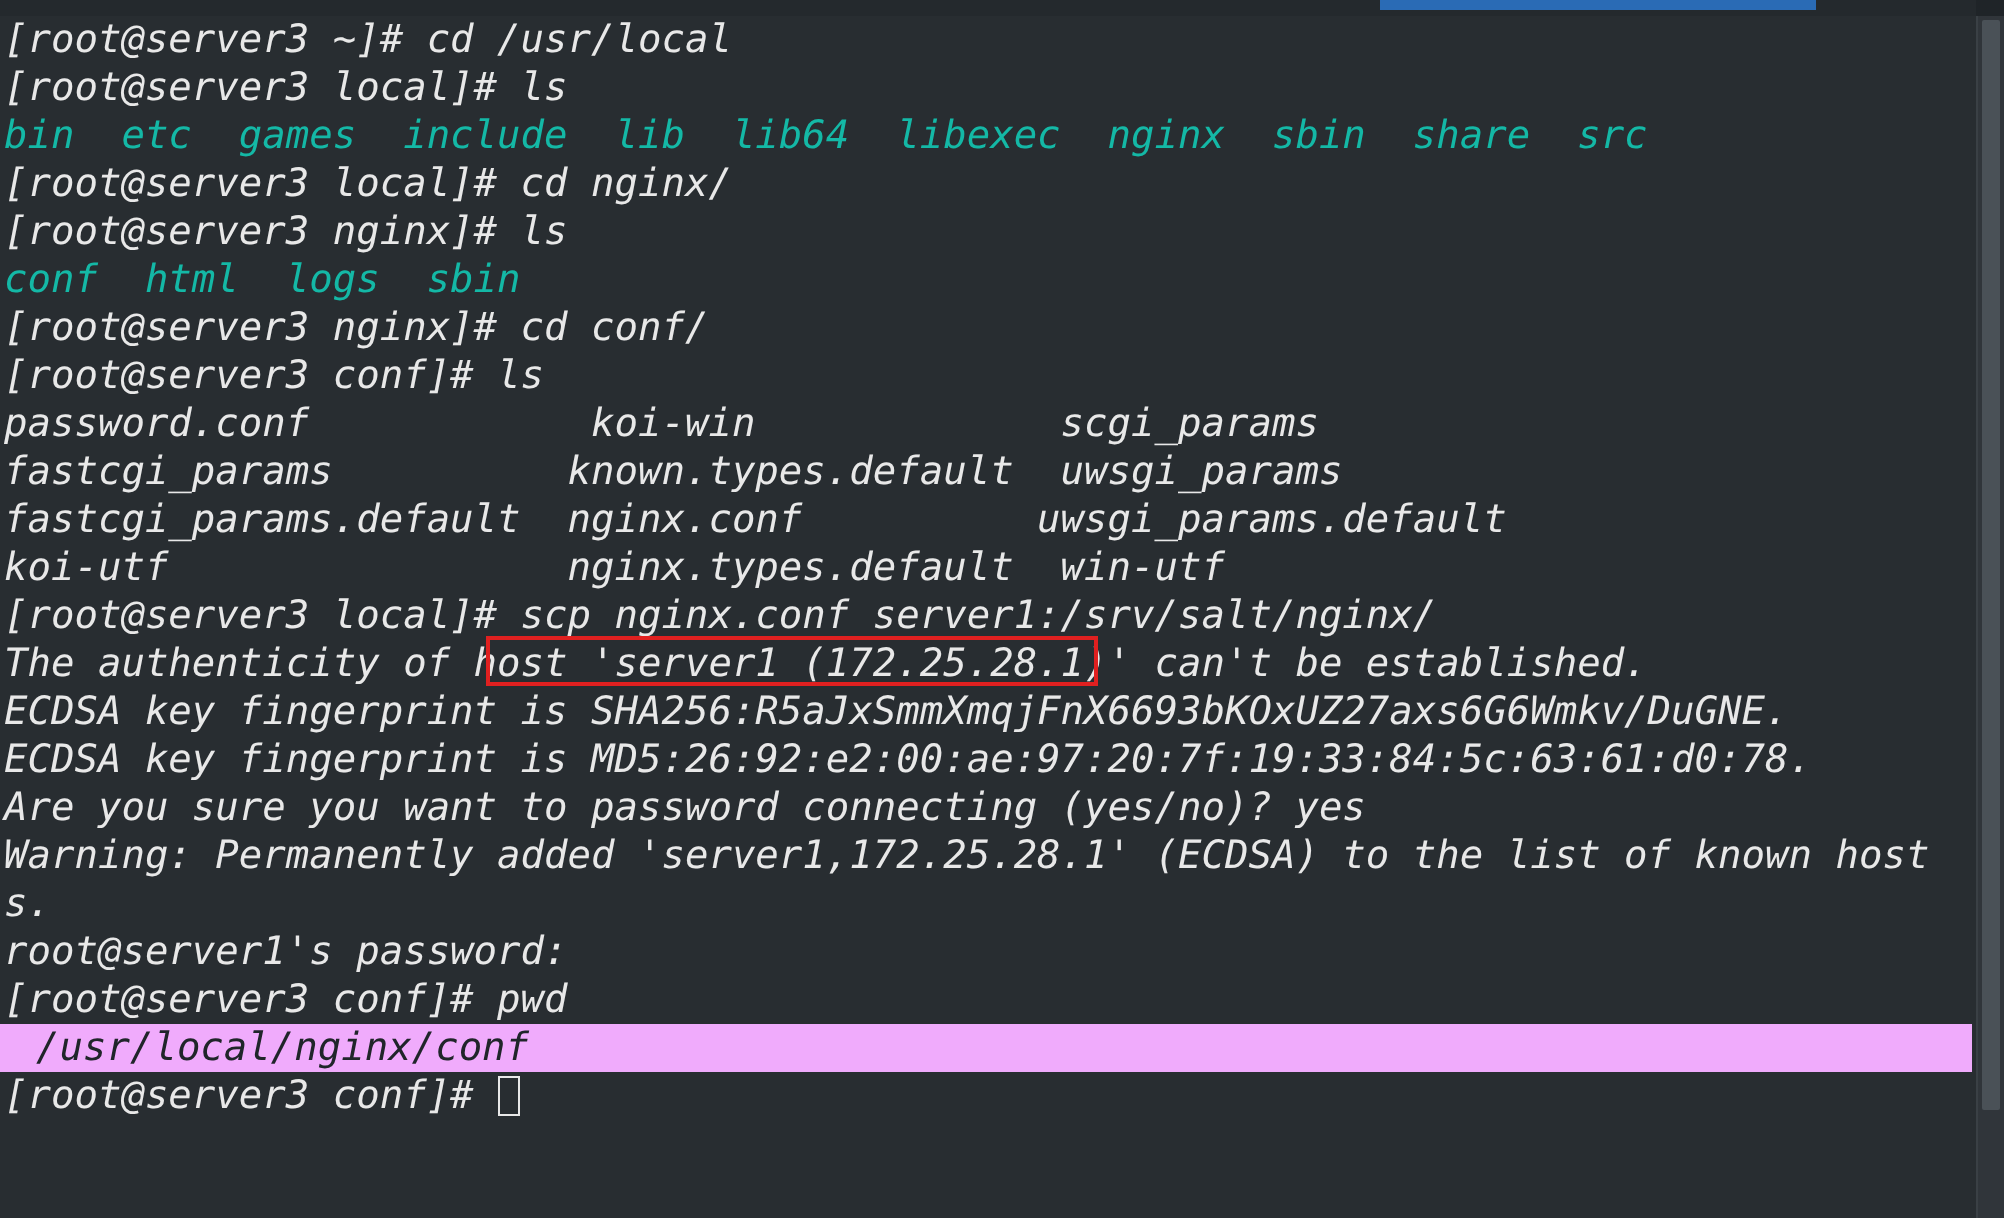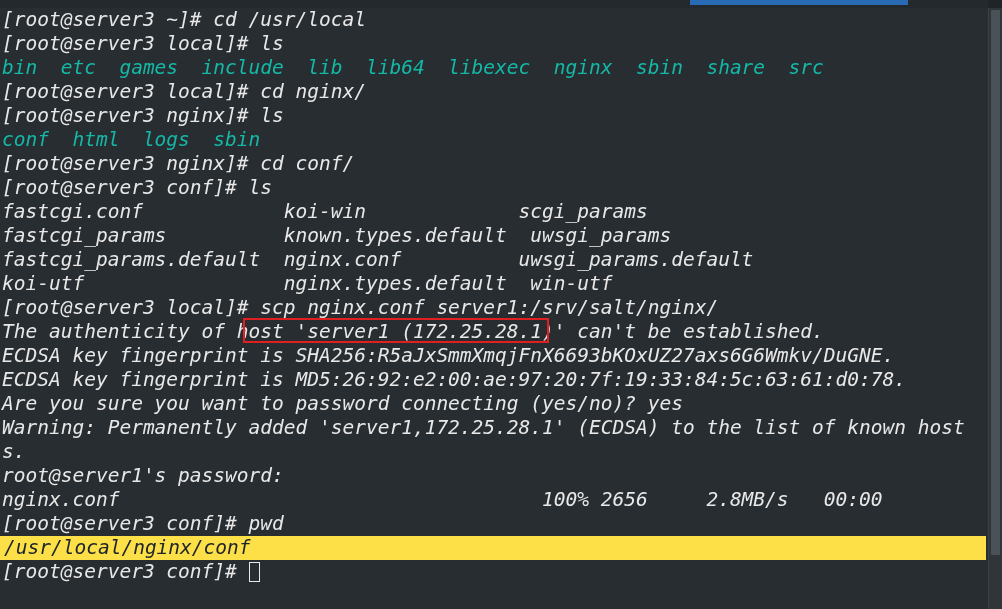--- a/index.html
+++ b/index.html
@@ -75,24 +75,24 @@
     line-height: 24px;
     font-size: 19.5px;
     color: #e8e8e8;
     white-space: pre;
     letter-spacing: 0px;
     padding-left: 2px;
     position: relative;
   }
   .dir { color: #14b8a6; }
   .line.selected {
-    background: #fde047;
+    background: #f0abfc;
     color: #20252a;
     width: 986px;
-    padding-left: 4px;
+    padding-left: 18px;
     box-sizing: border-box;
   }
   
   #scp-box {
     position: absolute;
     left: 243px;
     top: 318px;
     width: 306px;
     height: 25px;
     border: 2px solid #e02020;
@@ -122,33 +122,32 @@
 
   <div id="term">
       <div class="line">[root@server3 ~]# cd /usr/local</div>
       <div class="line">[root@server3 local]# ls</div>
       <div class="line dir">bin  etc  games  include  lib  lib64  libexec  nginx  sbin  share  src</div>
       <div class="line">[root@server3 local]# cd nginx/</div>
       <div class="line">[root@server3 nginx]# ls</div>
       <div class="line dir">conf  html  logs  sbin</div>
       <div class="line">[root@server3 nginx]# cd conf/</div>
       <div class="line">[root@server3 conf]# ls</div>
-      <div class="line">fastcgi.conf            koi-win             scgi_params</div>
+      <div class="line">password.conf            koi-win             scgi_params</div>
       <div class="line">fastcgi_params          known.types.default  uwsgi_params</div>
       <div class="line">fastcgi_params.default  nginx.conf          uwsgi_params.default</div>
       <div class="line">koi-utf                 nginx.types.default  win-utf</div>
       <div class="line">[root@server3 local]# scp nginx.conf server1:/srv/salt/nginx/</div>
       <div class="line">The authenticity of host 'server1 (172.25.28.1)' can't be established.</div>
       <div class="line">ECDSA key fingerprint is SHA256:R5aJxSmmXmqjFnX6693bKOxUZ27axs6G6Wmkv/DuGNE.</div>
       <div class="line">ECDSA key fingerprint is MD5:26:92:e2:00:ae:97:20:7f:19:33:84:5c:63:61:d0:78.</div>
       <div class="line">Are you sure you want to password connecting (yes/no)? yes</div>
       <div class="line">Warning: Permanently added 'server1,172.25.28.1' (ECDSA) to the list of known host</div>
       <div class="line">s.</div>
       <div class="line">root@server1's password:</div>
-      <div class="line">nginx.conf                                    100% 2656     2.8MB/s   00:00</div>
       <div class="line">[root@server3 conf]# pwd</div>
       <div class="line selected">/usr/local/nginx/conf</div>
       <div class="line"><span>[root@server3 conf]# </span><span class="cursor"></span></div>
     </div>
 
   <div id="scrollbar">
     <div id="scroll-thumb"></div>
   </div>
 
   <div id="scp-box"></div>

